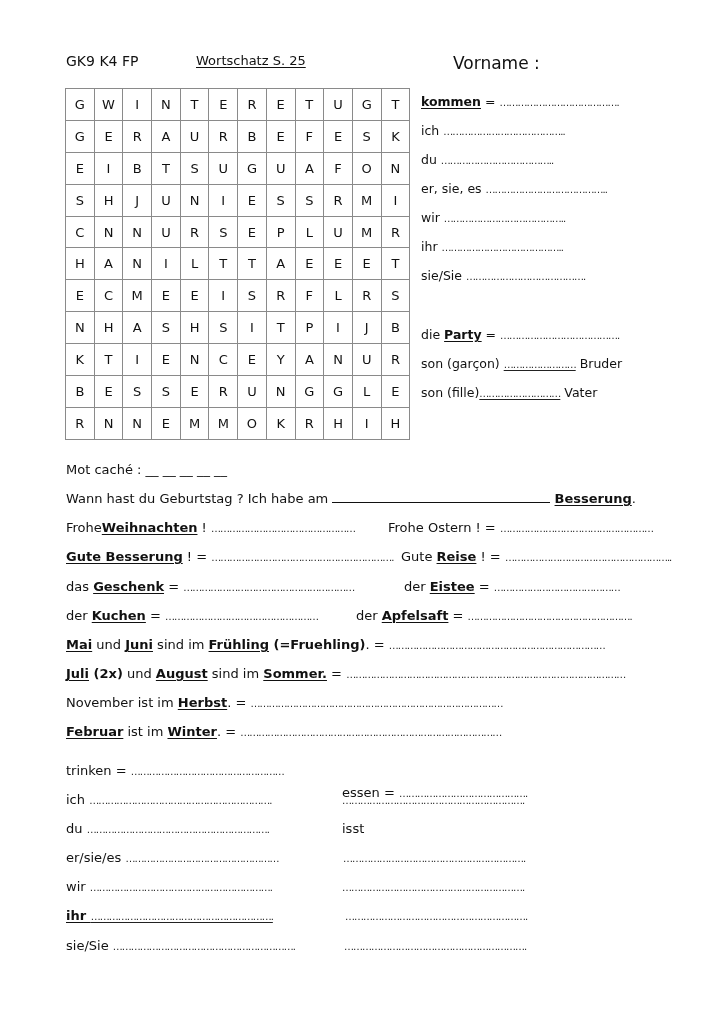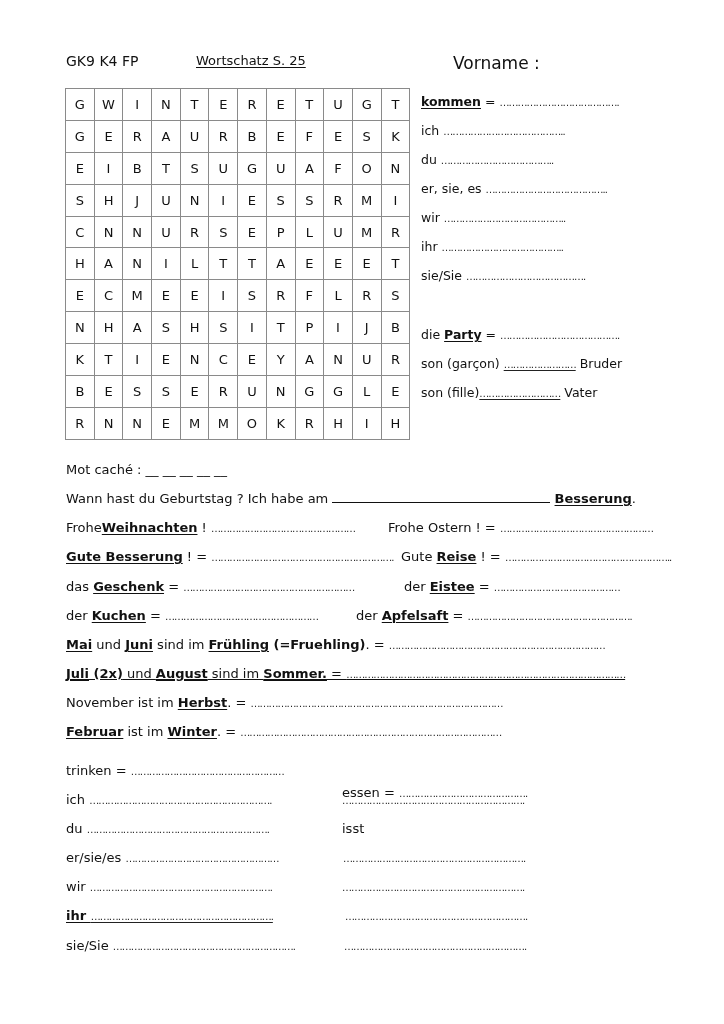--- a/index.html
+++ b/index.html
@@ -250,21 +250,21 @@
 <div class="abs" style="left:66px; top:608px;">
   <span>der </span><span class="b u">Kuchen</span><span> = </span><span class="dots">……………………………………………</span>
 </div>
 <div class="abs" style="left:356px; top:608px;">
   <span>der </span><span class="b u">Apfelsaft</span><span> = </span><span class="dots">……………………………………………….</span>
 </div>
 
 <div class="abs" style="left:66px; top:637px;">
   <span class="b u">Mai</span><span> und </span><span class="b u">Juni</span><span> sind im </span><span class="b u">Frühling</span><span class="b"> (=Fruehling)</span><span>. = </span><span class="dots">………………………………………………………………</span>
 </div>
-<div class="abs" style="left:66px; top:666px;text-decoration:underline;">
+<div class="abs" style="left:66px; top:666px;">
   <span class="b u">Juli</span><span class="b"> (2x)</span><span> und </span><span class="b u">August</span><span> sind im </span><span class="b u">Sommer.</span><span> = </span><span class="dots">…………………………………………………………………………………</span>
 </div>
 <div class="abs" style="left:66px; top:695px;">
   <span>November ist im </span><span class="b u">Herbst</span><span>. = </span><span class="dots">…………………………………………………………………………</span>
 </div>
 <div class="abs" style="left:66px; top:724px;">
   <span class="b u">Februar</span><span> ist im </span><span class="b u">Winter</span><span>. = </span><span class="dots">……………………………………………………………………………</span>
 </div>
 
 <div class="abs" style="left:66px; top:763px;">

